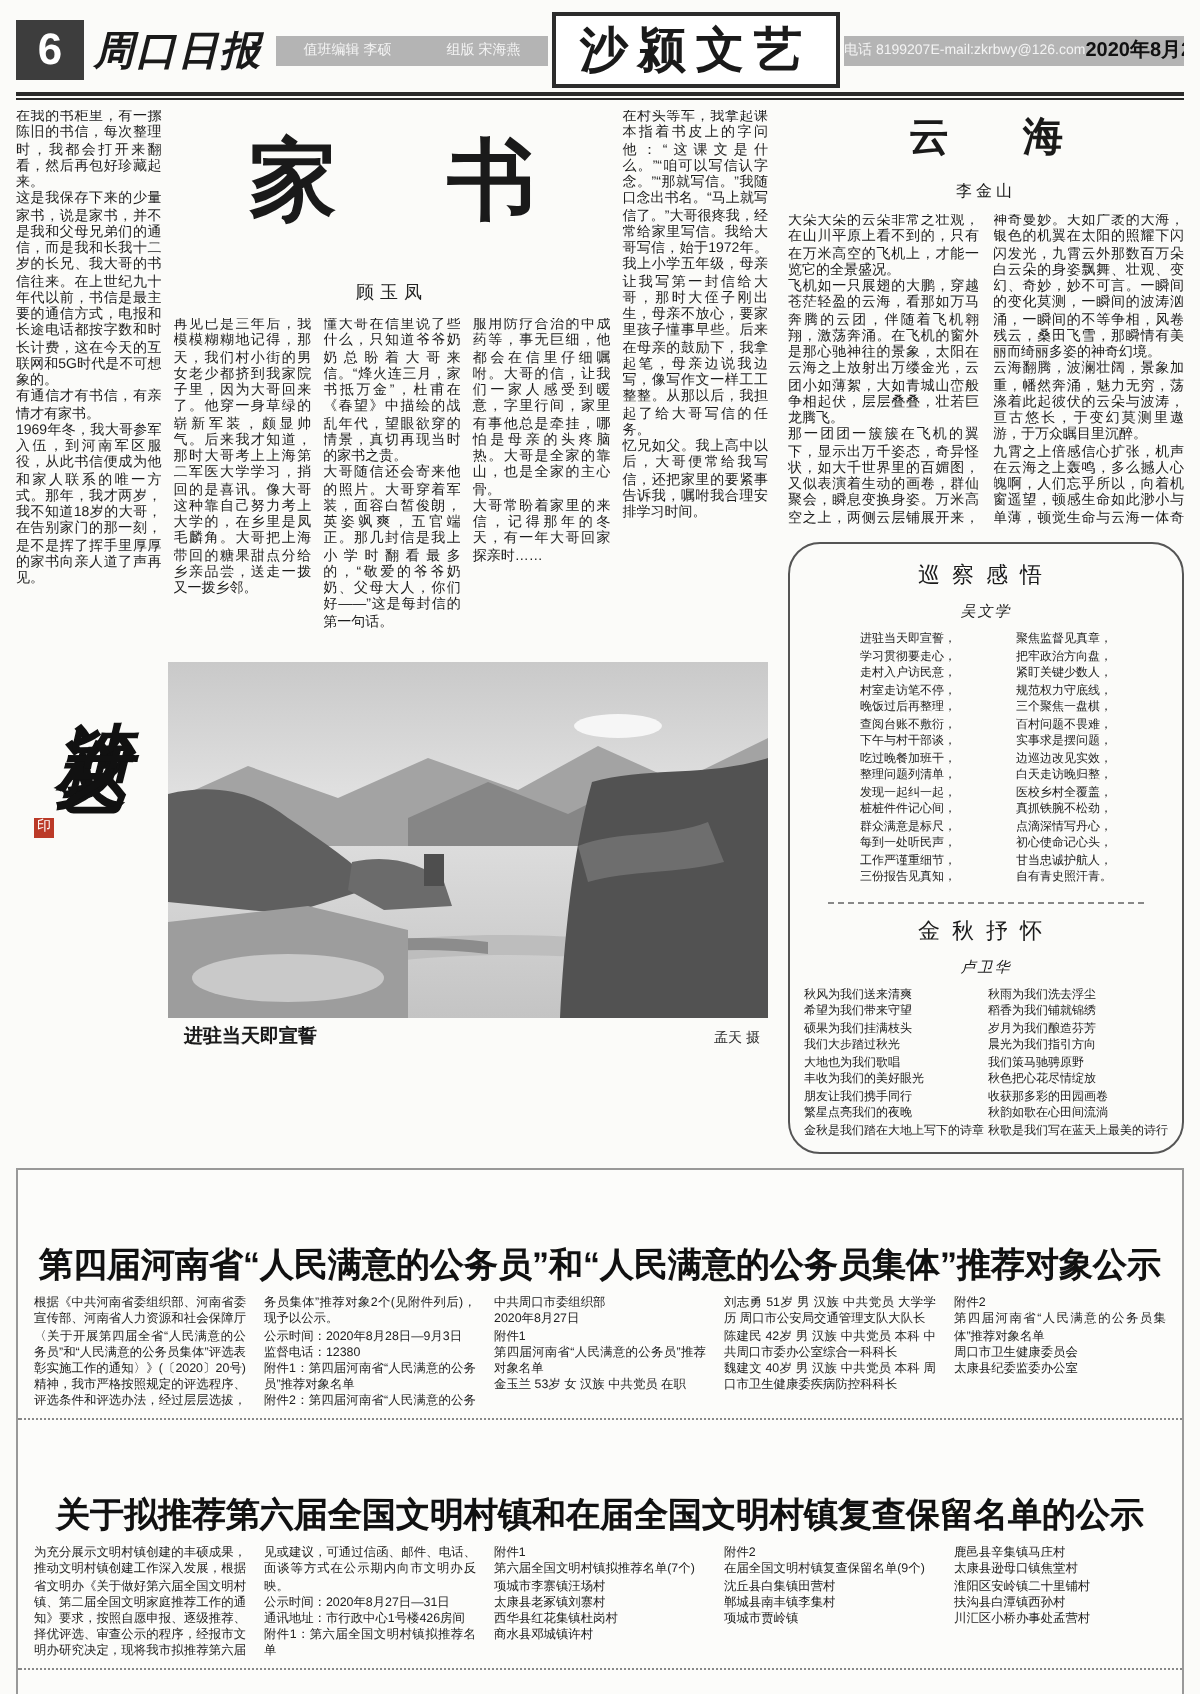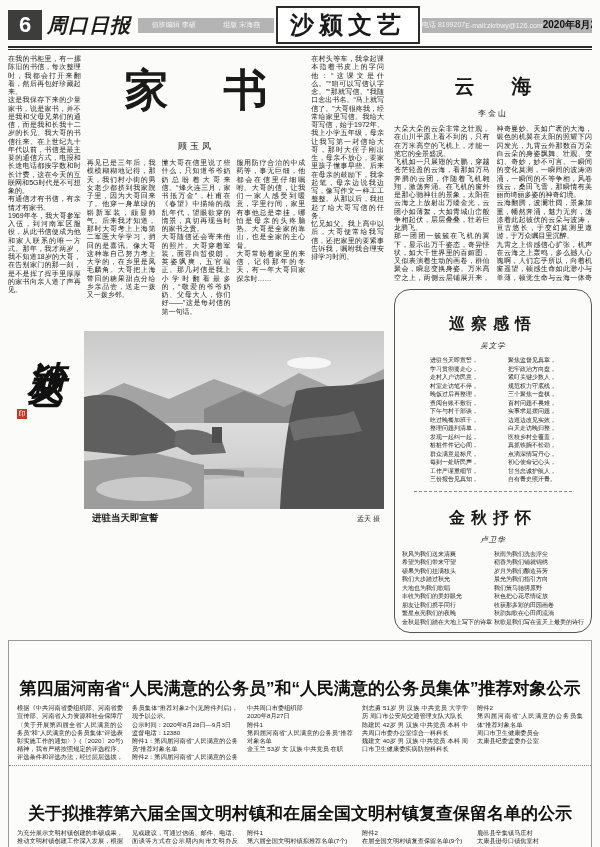--- a/index.html
+++ b/index.html
@@ -51,27 +51,27 @@
   .seal { position:absolute; left:9px; top:78px; width:10px; height:10px; background:#bb3a28;
     color:#fff; font-size:7px; line-height:10px; text-align:center; }
   .photo { flex:1; min-width:0; }
   .photo svg { width:100%; height:100%; display:block; }
   .caption-row { display:flex; justify-content:space-between; align-items:baseline;
     margin-top:3px; padding-left:84px; padding-right:4px; }
   .caption { font-size:9.5px; font-weight:bold; }
   .credit { font-size:7px; color:#333; }
 
   .yunhai-title { font-family:"Liberation Serif", serif; font-weight:bold; font-size:20px;
-    text-align:center; letter-spacing:16px; padding-left:16px; margin-top:20px; white-space:nowrap; }
+    text-align:center; letter-spacing:16px; padding-left:16px; margin-top:2px; white-space:nowrap; }
   .yunhai-author { text-align:center; font-size:8px; margin:8px 0 6px; letter-spacing:2px; }
   .yunhai-cols { display:flex; gap:7px; height:156px; }
   .yunhai-cols .bodycol { font-size:7px; }
 
   .poem-box { border:1px solid #555; border-radius:16px; margin-top:8px; padding:8px 5px 6px; flex:1; }
-  .poem-title { font-size:16px; font-weight:bold; text-align:center; letter-spacing:6px;margin-top:16px; }
+  .poem-title { font-size:11px; font-weight:normal; text-align:center; letter-spacing:6px; }
   .poem-author { text-align:center; font-size:7.5px; margin:6px 0 5px; letter-spacing:1px;font-style:italic; }
   .poem-cols { display:flex; justify-content:space-evenly; }
   .poem-col { font-size:6px; line-height:1.42; white-space:pre-line; color:#222; }
   .poem-divider { border-top:1px dashed #888; margin:7px 14px 6px; height:0; }
 
   
   .announcements { border:1px solid #999; margin-top:7px; background:#fcfcfa; }
   .ann { padding:4px 8px 5px; }
   .ann + .ann { border-top:1px dotted #888; }
   .ann-headline { text-align:center; font-weight:bold; font-size:17px; white-space:nowrap;

